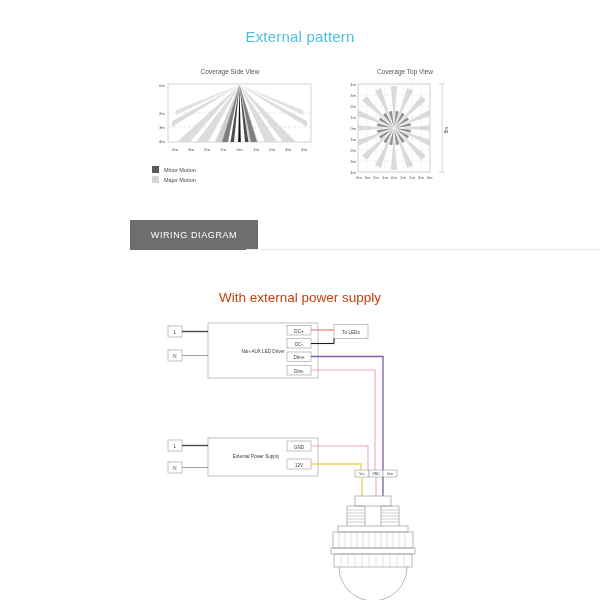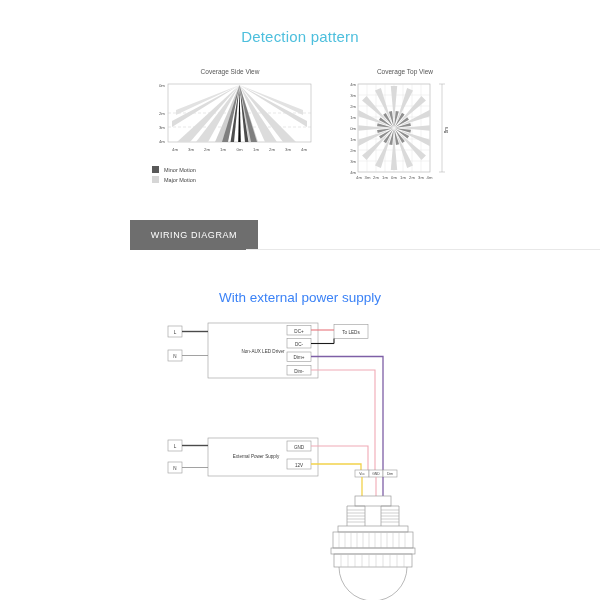--- a/index.html
+++ b/index.html
@@ -36,35 +36,35 @@
   
   .banner{
     position:absolute;left:130px;top:220px;width:128px;height:30px;
     background:#6e6e6e;color:#fff;font-size:9px;letter-spacing:.6px;
     display:flex;align-items:center;justify-content:center;
   }
   .banner-rule{position:absolute;left:246px;top:249px;width:354px;height:1px;background:#e8e8e8;}
 
   .wiring-title{
     position:absolute;left:0;right:0;top:290px;text-align:center;
-    font-size:13.5px;color:#3b82f6;font-weight:400;
+    font-size:13.5px;color:#c2410c;font-weight:400;
   }
 
   
   #wiring{position:absolute;left:0;top:300px;width:600px;height:300px;}
   .wtext{font-size:4.6px;fill:#3a3a3a;font-family:"Liberation Sans",sans-serif;}
   .wtext-sm{font-size:3.4px;fill:#3a3a3a;font-family:"Liberation Sans",sans-serif;}
   .wbox{fill:#ffffff;stroke:#9a9a9a;stroke-width:.6;}
 </style>
 </head>
 <body>
 
 <div class="page">
 
-  <div class="section-title">Detection pattern</div>
+  <div class="section-title">External pattern</div>
 
   <div class="chart-caption" id="cap-side">Coverage Side View</div>
   <div class="chart-caption" id="cap-top">Coverage Top View</div>
 
   <div class="chart-wrap" id="side-chart">
     <svg width="165" height="80" viewBox="0 0 165 80">
       <defs>
         <clipPath id="sideClip">
             <rect x="18" y="2" width="143" height="58"></rect>
           </clipPath>

